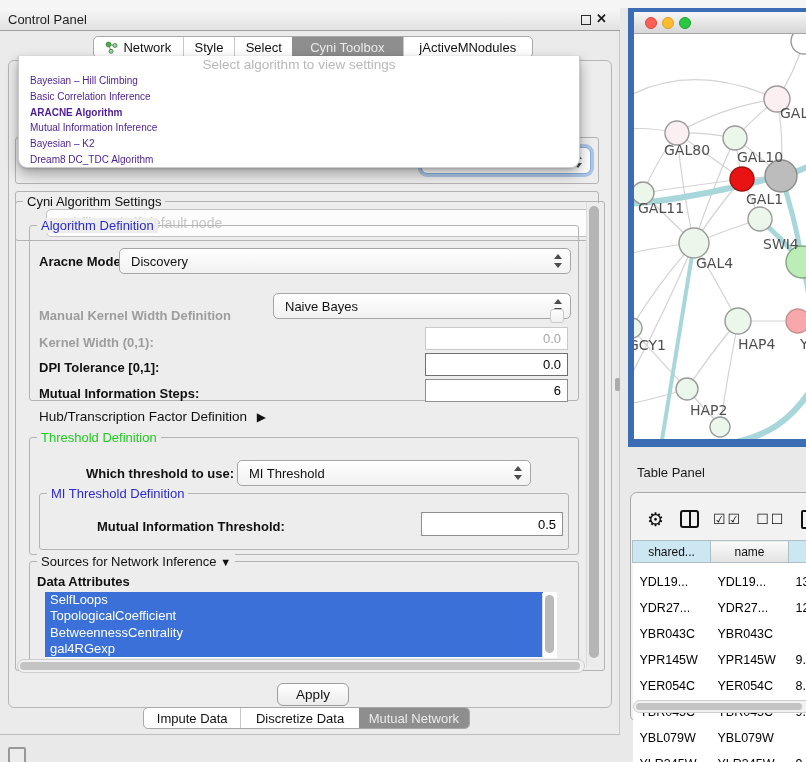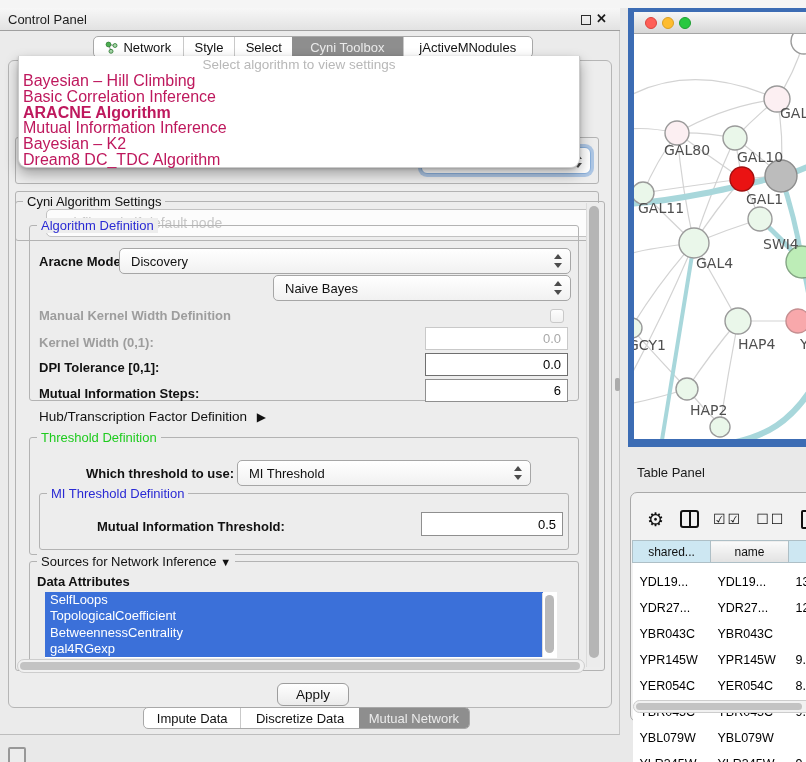--- a/index.html
+++ b/index.html
@@ -61,21 +61,21 @@
   
   #attr-list { position:absolute; left:44px; top:583px; width:512px; height:66px; background:#fff; overflow:hidden; }
   .attr-item { height:16.3px; line-height:16.3px; font-size:13px; color:#fff; background:#3b70d9;
                padding-left:5px; width:498px; }
 
   
   #dd { left:18px; top:56px; width:562px; height:112px; background:#fff; z-index:40;
         border:1px solid #cbcbcb; border-top:none; border-radius:0 0 9px 9px;
         box-shadow:0 6px 14px rgba(0,0,0,0.33), 0 1px 3px rgba(0,0,0,0.18); }
   #dd-prompt { text-align:center; font-size:13.5px; color:#b8b8b8; height:16px; line-height:16px; margin-top:1px; }
-  .dd-item { font-size:16px; color:#be185d; line-height:15.8px; padding-left:4px; white-space:nowrap; }
+  .dd-item { font-size:10px; color:#4c1d95; line-height:15.8px; padding-left:11px; white-space:nowrap; }
   .dd-item.dd-selected { font-weight:bold; }
 
   
   #apply-btn { left:268px; top:674px; width:72px; height:23px; border:1px solid #9d9d9d; border-radius:6px;
                background:linear-gradient(#ffffff,#ebebeb); font-size:13.5px; color:#111;
                display:flex; align-items:center; justify-content:center; }
 
   
   #net-win { left:628px; top:8px; width:190px; height:439px; background:#3c6cb4; }
   #net-titlebar { left:6px; top:4px; width:184px; height:22px;
@@ -174,21 +174,21 @@
 
       <span class="lbl b" style="left:30px; top:193px;">Aracne Mode:</span>
       <div class="combo" style="left:110px; top:187px; width:452px; height:26px;">
         <span>Discovery</span>
         <div class="arrs">
             <div class="arr-up"></div>
             <div class="arr-dn"></div>
           </div>
       </div>
 
-      <div class="combo" style="left:264px; top:214px; width:298px; height:26px;">
+      <div class="combo" style="left:264px; top:232px; width:298px; height:26px;">
         <span>Naive Bayes</span>
         <div class="arrs">
             <div class="arr-up"></div>
             <div class="arr-dn"></div>
           </div>
       </div>
 
       <span class="lbl b dis" style="left:30px; top:247px;">Manual Kernel Width Definition</span>
       <div class="checkbox" style="left:541px; top:248px;"></div>
 

